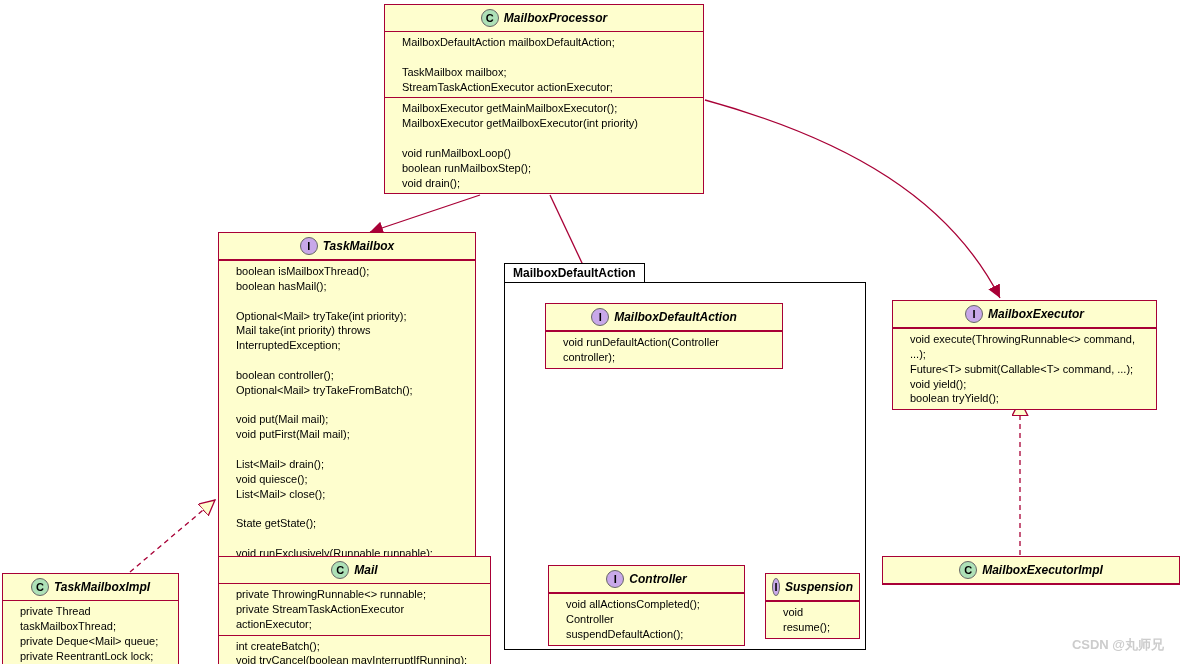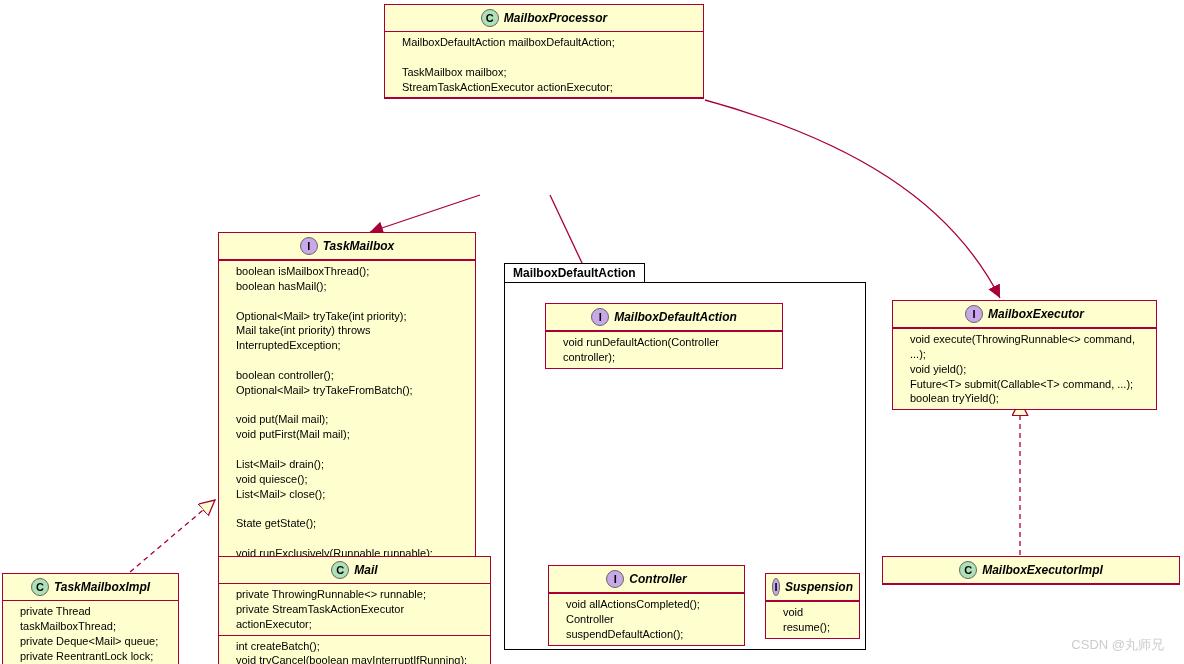--- a/index.html
+++ b/index.html
@@ -77,20 +77,21 @@
     height: 664px;
     pointer-events: none;
   }
   .watermark {
     position: absolute;
     right: 20px;
     bottom: 10px;
     color: #ccc;
     font-size: 13px;
     pointer-events: none;
+    font-weight: bold;
   }
 </style>
 </head>
 <body>
 
 <svg class="links">
   <defs>
     <marker id="solid-arrow" markerWidth="12" markerHeight="12" refX="10" refY="5" orient="auto">
       <path d="M0,0 L10,5 L0,10 Z" fill="#a80036"></path>
     </marker>
@@ -122,20 +123,28 @@
     <span>MailboxProcessor</span>
   </div>
   <div class="uml-sep"></div>
   <div class="uml-section">
     <div>MailboxDefaultAction mailboxDefaultAction;</div>
     <div>&nbsp;</div>
     <div>TaskMailbox mailbox;</div>
     <div>StreamTaskActionExecutor actionExecutor;</div>
   </div>
   <div class="uml-sep"></div>
+  <div class="uml-section">
+    <div>MailboxExecutor getMainMailboxExecutor();</div>
+    <div>MailboxExecutor getMailboxExecutor(int priority)</div>
+    <div>&nbsp;</div>
+    <div>void runMailboxLoop()</div>
+    <div>boolean runMailboxStep();</div>
+    <div>void drain();</div>
+  </div>
 </div>
 
 <div class="uml-box" style="left:218px; top:232px; width:258px;">
   <div class="uml-title">
     <span class="stereo stereo-i">I</span>
     <span>TaskMailbox</span>
   </div>
   <div class="uml-sep"></div>
     <div class="uml-sep"></div>
   <div class="uml-section">
@@ -237,22 +246,22 @@
 
 <div class="uml-box" style="left:892px; top:300px; width:265px;">
   <div class="uml-title">
     <span class="stereo stereo-i">I</span>
     <span>MailboxExecutor</span>
   </div>
   <div class="uml-sep"></div>
     <div class="uml-sep"></div>
   <div class="uml-section">
     <div>void execute(ThrowingRunnable&lt;&gt; command, ...);</div>
+    <div>Future&lt;T&gt; submit(Callable&lt;T&gt; command, ...);</div>
     <div>void yield();</div>
-    <div>Future&lt;T&gt; submit(Callable&lt;T&gt; command, ...);</div>
     <div>boolean tryYield();</div>
   </div>
 </div>
 
 <div class="uml-box" style="left:882px; top:556px; width:298px;">
   <div class="uml-title">
     <span class="stereo stereo-c">C</span>
     <span>MailboxExecutorImpl</span>
   </div>
   <div class="uml-sep"></div>

